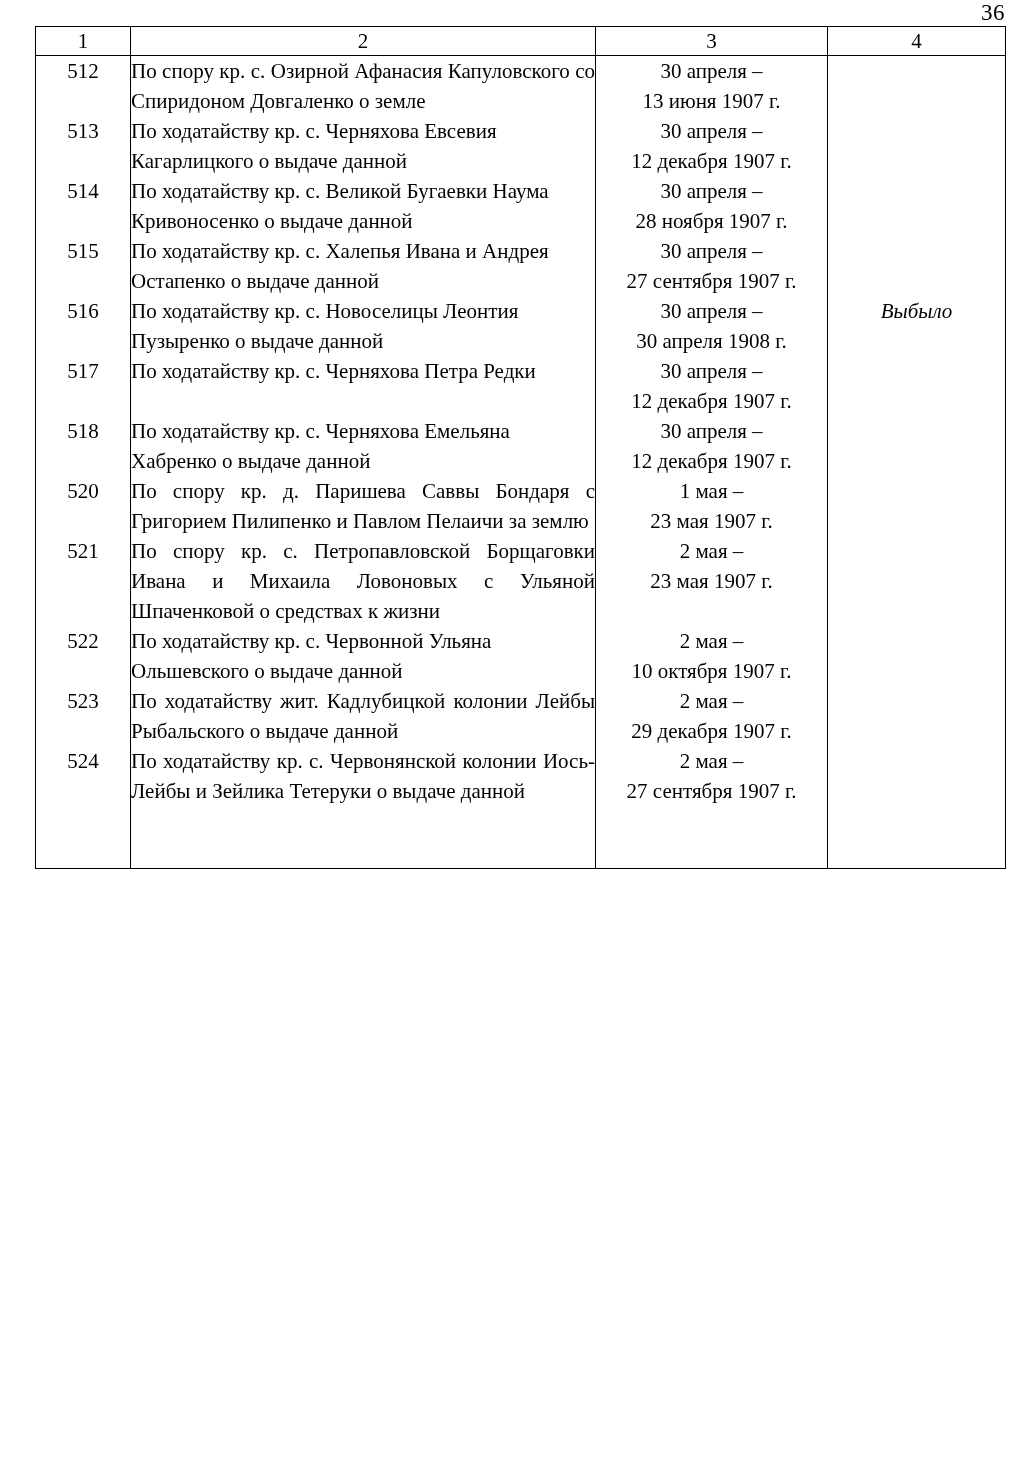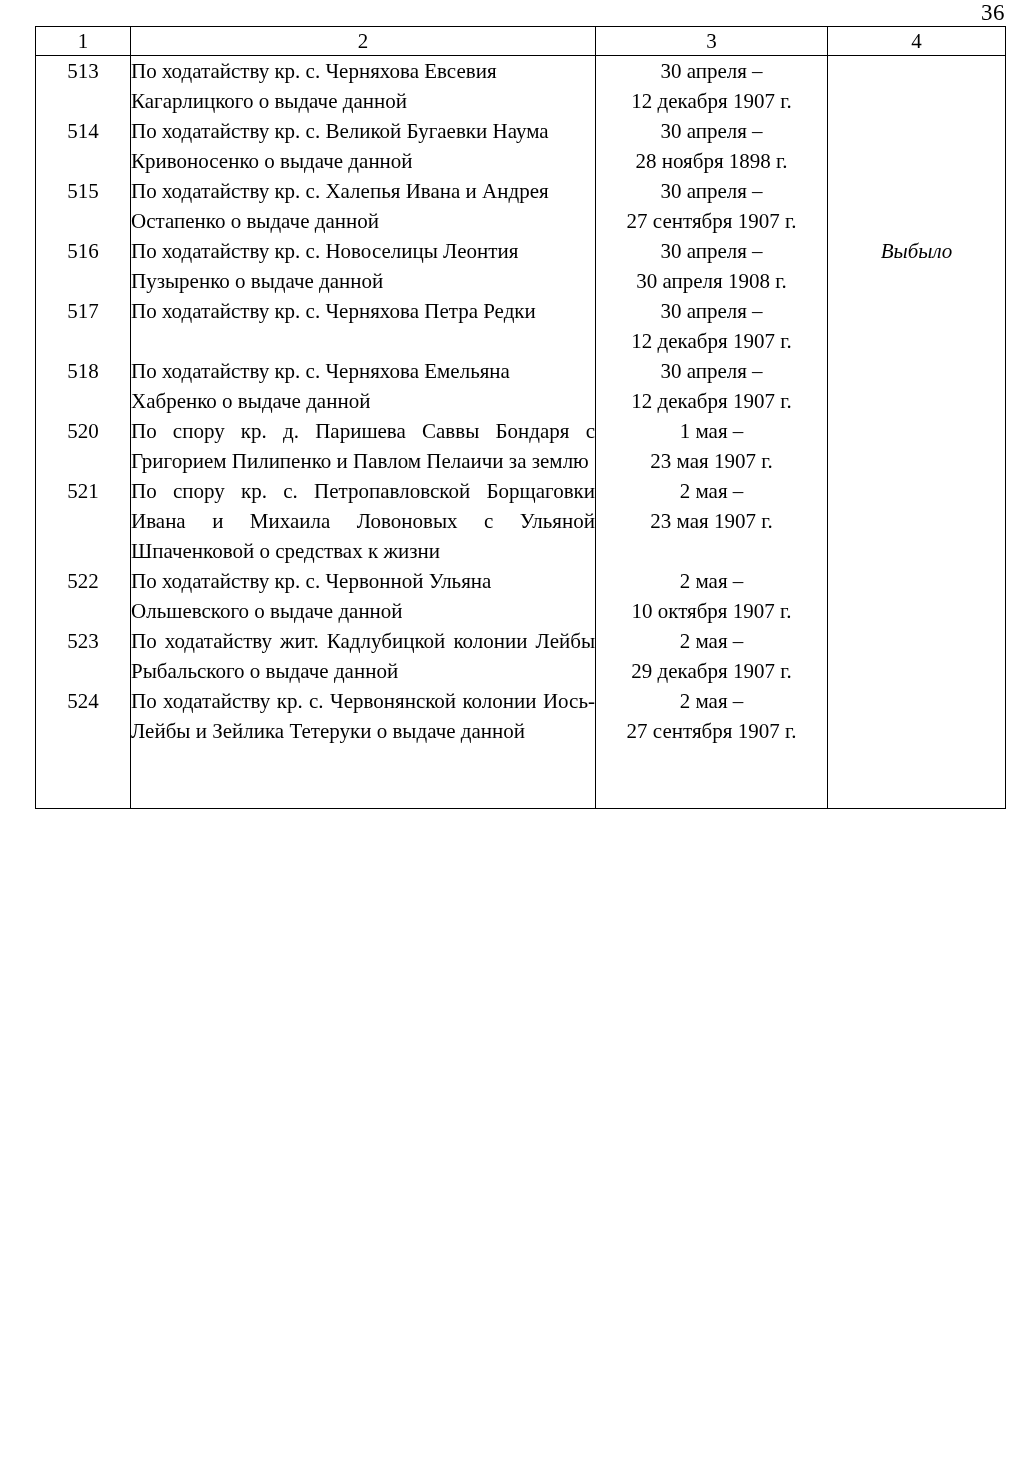--- a/index.html
+++ b/index.html
@@ -133,34 +133,43 @@
     <thead>
       <tr class="hdr">
         <td>1</td>
         <td>2</td>
         <td>3</td>
         <td>4</td>
       </tr>
     </thead>
     <tbody id="table-body">
         <tr class="body-row">
+          <td class="cell-num">512</td>
+          <td class="cell-desc">По спору кр. с. Озирной Афанасия Капуловского со Спиридоном Довгаленко о земле</td>
+          <td class="cell-dates">
+            <span class="dline">30 апреля –</span>
+            <span class="dline">13 июня 1907 г.</span>
+          </td>
+          <td class="cell-note"></td>
+        </tr>
+        <tr class="body-row">
           <td class="cell-num">513</td>
           <td class="cell-desc no-just">По ходатайству кр. с. Черняхова Евсевия Кагарлицкого о выдаче данной</td>
           <td class="cell-dates">
             <span class="dline">30 апреля –</span>
             <span class="dline">12 декабря 1907 г.</span>
           </td>
           <td class="cell-note"></td>
         </tr>
         <tr class="body-row">
           <td class="cell-num">514</td>
           <td class="cell-desc no-just">По ходатайству кр. с. Великой Бугаевки Наума Кривоносенко о выдаче данной</td>
           <td class="cell-dates">
             <span class="dline">30 апреля –</span>
-            <span class="dline">28 ноября 1898 г.</span>
+            <span class="dline">28 ноября 1907 г.</span>
           </td>
           <td class="cell-note"></td>
         </tr>
         <tr class="body-row">
           <td class="cell-num">515</td>
           <td class="cell-desc no-just">По ходатайству кр. с. Халепья Ивана и Андрея Остапенко о выдаче данной</td>
           <td class="cell-dates">
             <span class="dline">30 апреля –</span>
             <span class="dline">27 сентября 1907 г.</span>
           </td>

